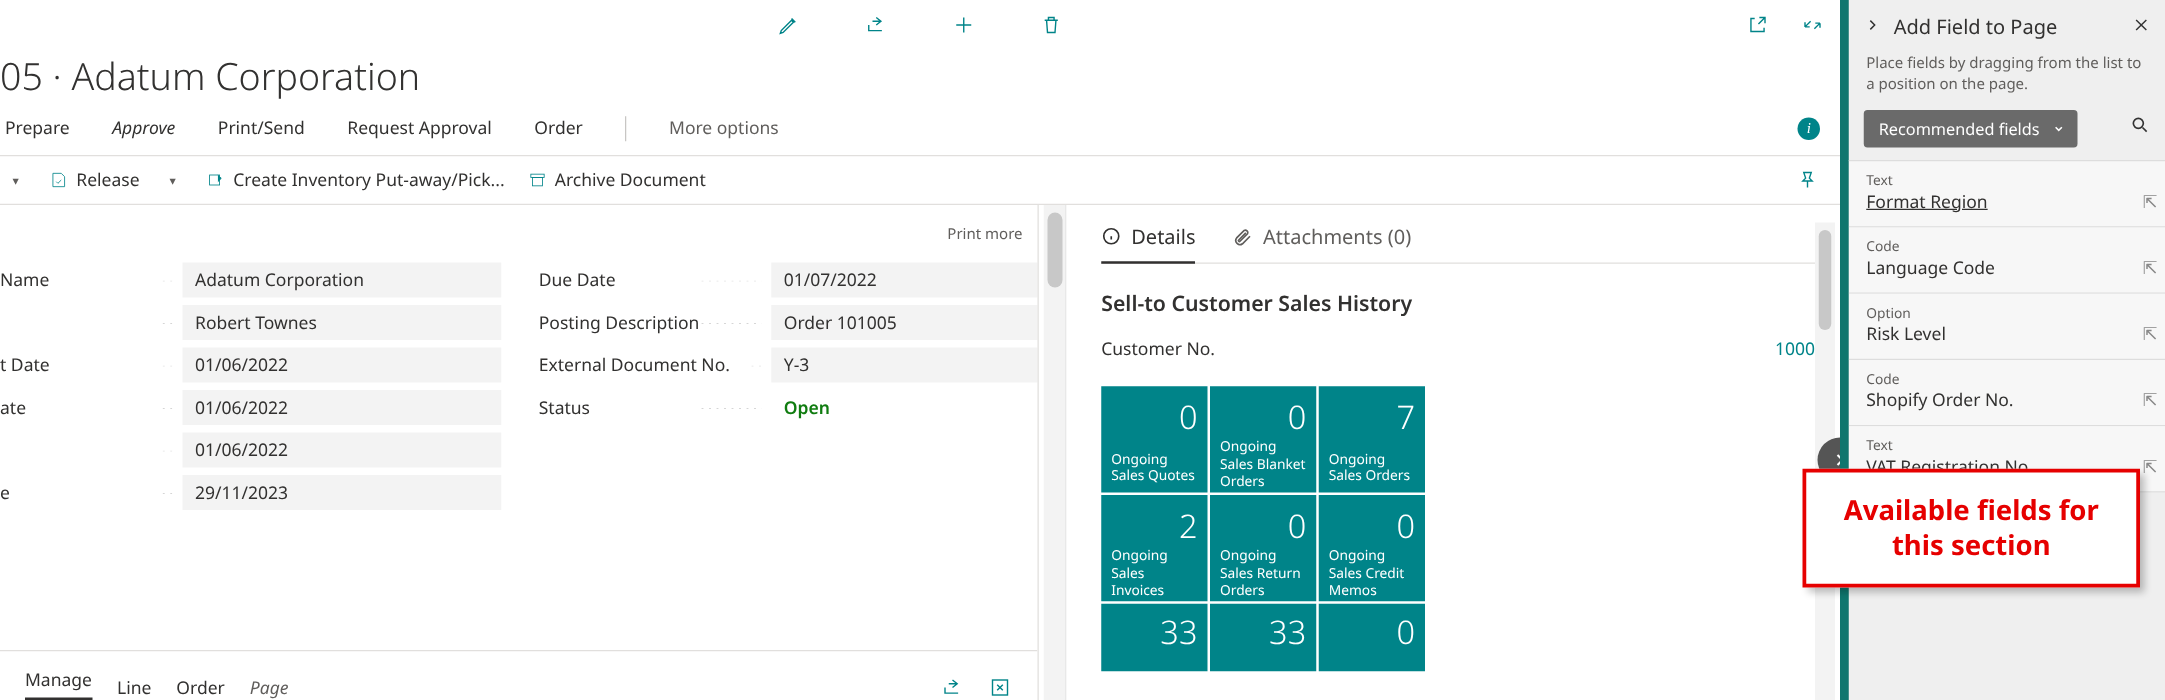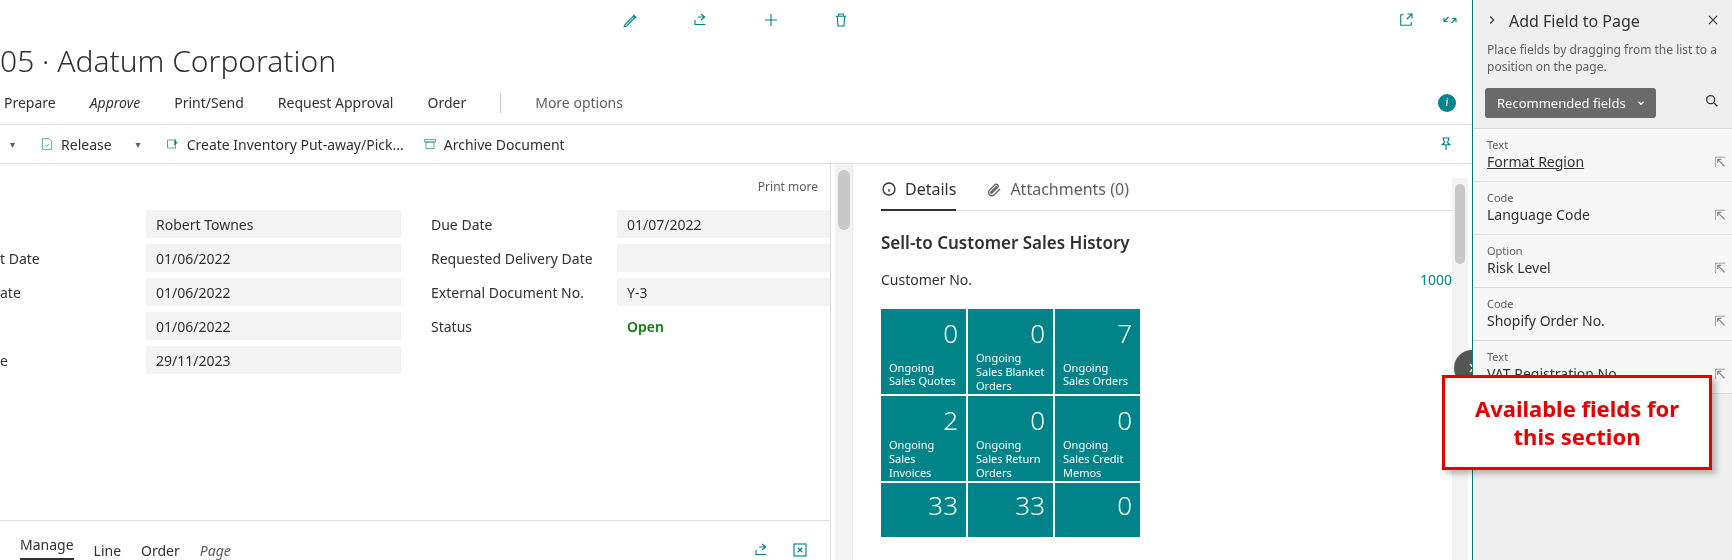--- a/index.html
+++ b/index.html
@@ -231,21 +231,21 @@
     background: #555; color: #fff;
     display: flex; align-items: center; justify-content: center;
     z-index: 50;
     cursor: pointer;
   }
 
   
   .side {
     width: 260px;
     background: #efefef;
-    border-left: 1px solid #0f766e;
+    border-left: 7px solid #0f766e;
     display: flex; flex-direction: column;
     position: relative;
   }
   .side-head {
     display: flex; align-items: center; gap: 10px;
     height: 42px; padding: 0 12px;
     font-size: 16px; font-weight: 400;
   }
   .side-head .close { margin-left: auto; cursor: pointer; }
   .side-desc {
@@ -386,20 +386,25 @@
   </div>
 
   <div class="content">
 
     <div class="form-area">
 
       <div class="show-more">Print more</div>
       <div class="fields-grid">
         <div>
           <div class="field-row">
+            <span class="field-label">Name</span>
+            <span class="dots"></span>
+            <input class="field-input" value="Adatum Corporation" style="">
+          </div>
+          <div class="field-row">
             <span class="field-label"></span>
             <span class="dots"></span>
             <input class="field-input" value="Robert Townes" style="">
           </div>
           <div class="field-row">
             <span class="field-label">t Date</span>
             <span class="dots"></span>
             <input class="field-input" value="01/06/2022" style="">
           </div>
           <div class="field-row">
@@ -418,23 +423,23 @@
             <input class="field-input" value="29/11/2023" style="">
           </div>
         </div>
         <div>
           <div class="field-row">
             <span class="field-label">Due Date</span>
             <span class="dots"></span>
             <input class="field-input" value="01/07/2022" style="">
           </div>
           <div class="field-row">
-            <span class="field-label" style="width:160px">Requested Delivery Date</span>
-            <span class="dots"></span>
-            <input class="field-input" value="" style="">
+            <span class="field-label">Posting Description</span>
+            <span class="dots"></span>
+            <input class="field-input" value="Order 101005" style="">
           </div>
           <div class="field-row">
             <span class="field-label" style="width:160px">External Document No.</span>
             <span class="dots"></span>
             <input class="field-input" value="Y-3" style="">
           </div>
           <div class="field-row">
             <span class="field-label">Status</span>
             <span class="dots"></span>
             <input class="field-input status" readonly="" value="Open" style="">

